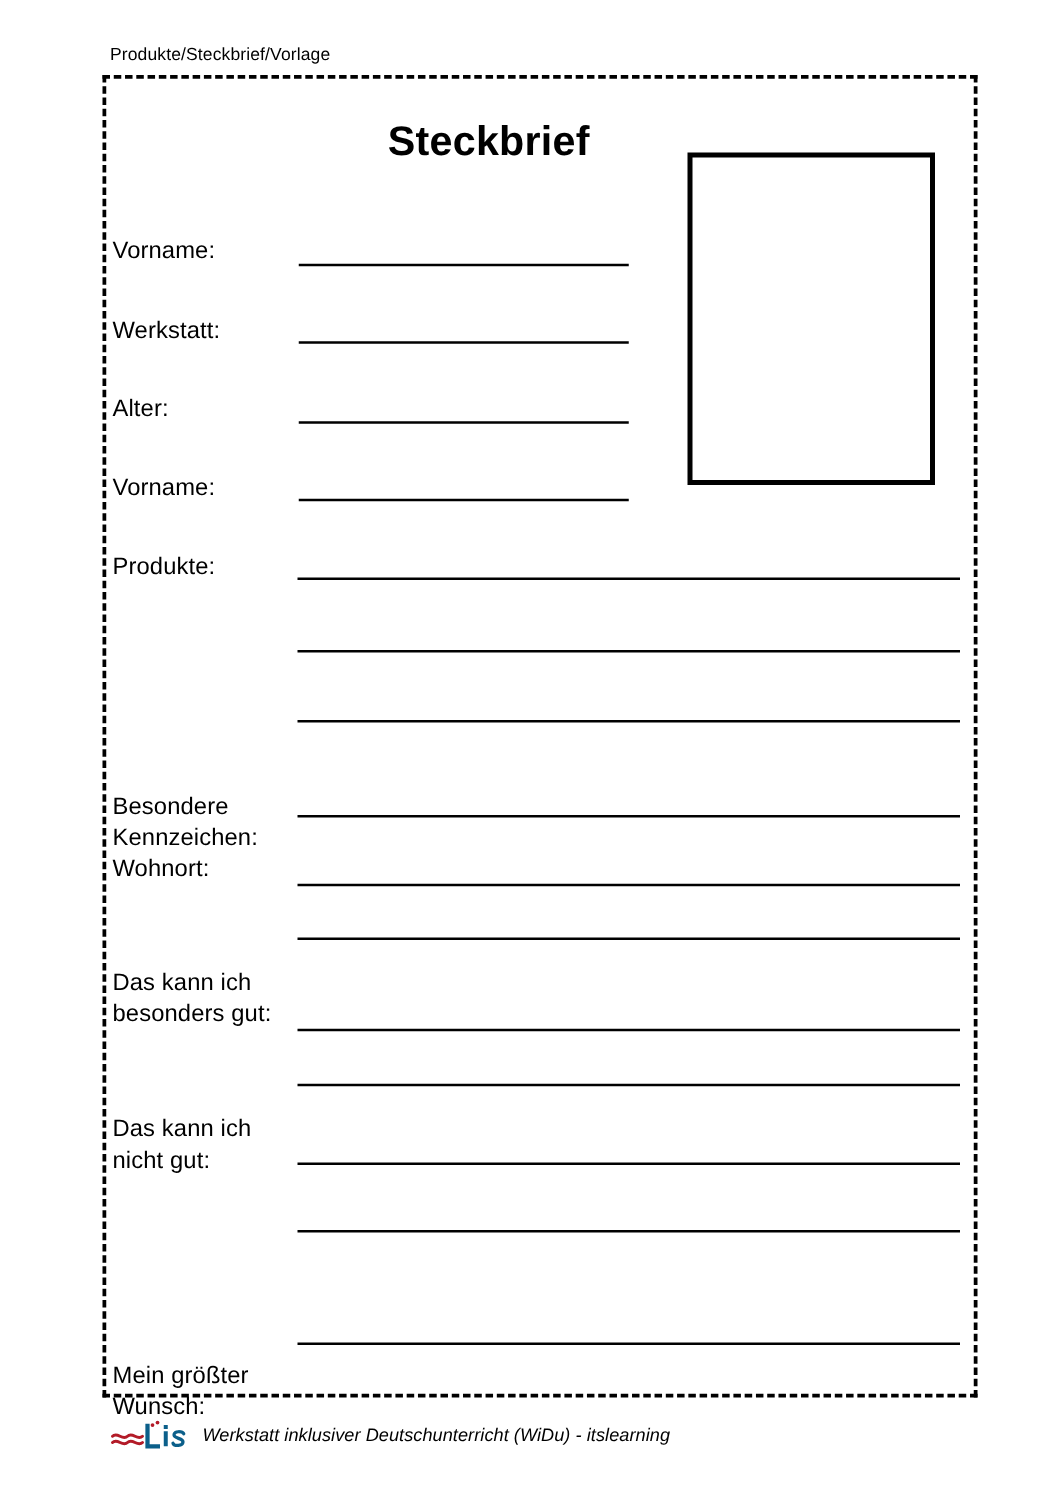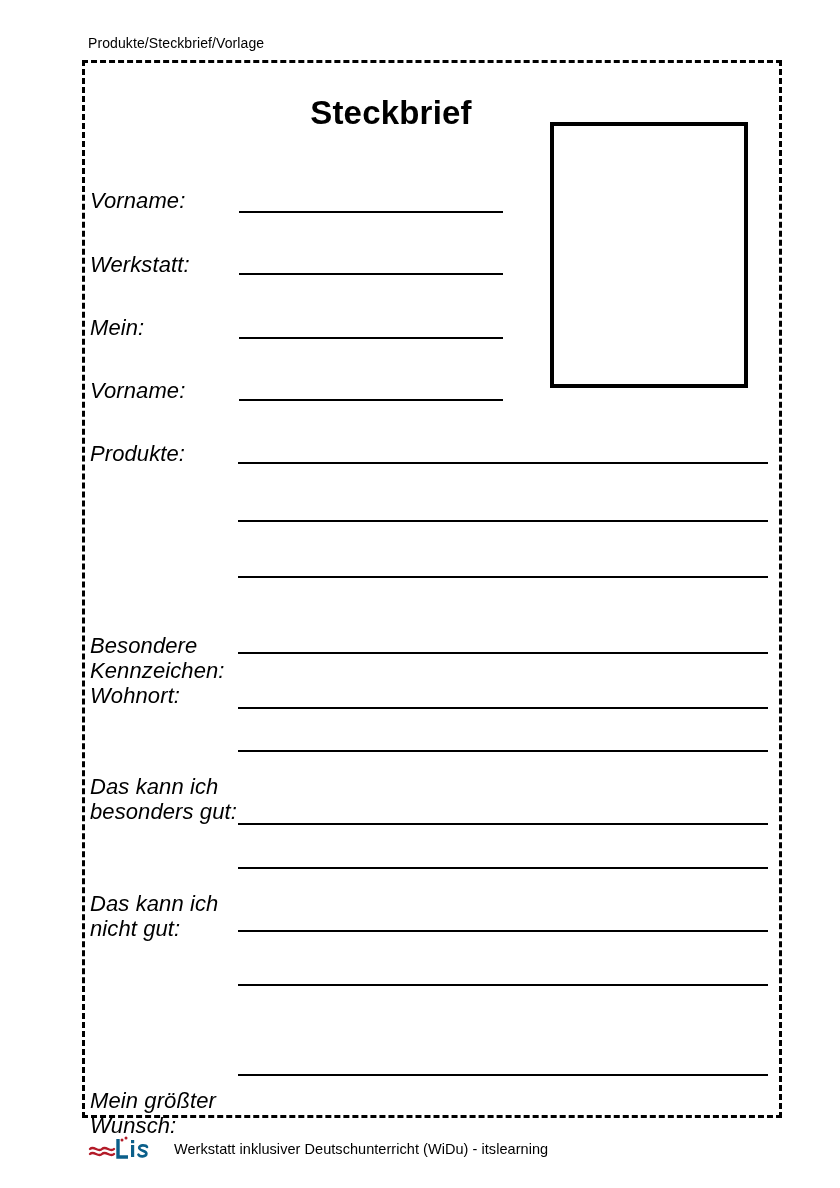--- a/index.html
+++ b/index.html
@@ -62,44 +62,44 @@
     height: 266px;
     border: 4px solid #000000;
     background: #ffffff;
     box-sizing: border-box;
   }
 
   
   .field-label {
     position: absolute;
     left: 90px;
-    font-size: 22px;
+    font-size: 19px;
     line-height: 25px;
     white-space: pre-line;
     letter-spacing: 0.1px;
-    font-style: italic;
   }
 
   
   .rule {
     position: absolute;
     height: 0;
     border-top: 2px solid #000000;
   }
   .rule.short { left: 239px; width: 264px; }
   .rule.long  { left: 238px; width: 530px; }
 
   
   .footer {
     position: absolute;
     left: 88px;
     top: 1136px;
     display: flex;
     align-items: center;
-    gap: 24px;
+    gap: 12px;
+    font-style: italic;
   }
   .logo {
     position: relative;
     width: 62px;
     height: 26px;
     display: block;
   }
   .footer-text {
     font-size: 14.5px;
     line-height: 18px;
@@ -114,21 +114,21 @@
 <div class="breadcrumb">Produkte/Steckbrief/Vorlage</div>
 
 <div class="sheet"></div>
 
 <div class="doc-title">Steckbrief</div>
 
 <div class="photo-box"></div>
 
 <div class="field-label" style="top:188px">Vorname:</div>
 <div class="field-label" style="top:252px">Werkstatt:</div>
-<div class="field-label" style="top:315px">Mein:</div>
+<div class="field-label" style="top:315px">Alter:</div>
 <div class="field-label" style="top:378px">Vorname:</div>
 <div class="field-label" style="top:441px">Produkte:</div>
 <div class="field-label" style="top:633px">Besondere
 Kennzeichen:</div>
 <div class="field-label" style="top:683px">Wohnort:</div>
 <div class="field-label" style="top:774px">Das kann ich
 besonders gut:</div>
 <div class="field-label" style="top:891px">Das kann ich
 nicht gut:</div>
 <div class="field-label" style="top:1088px">Mein größter

